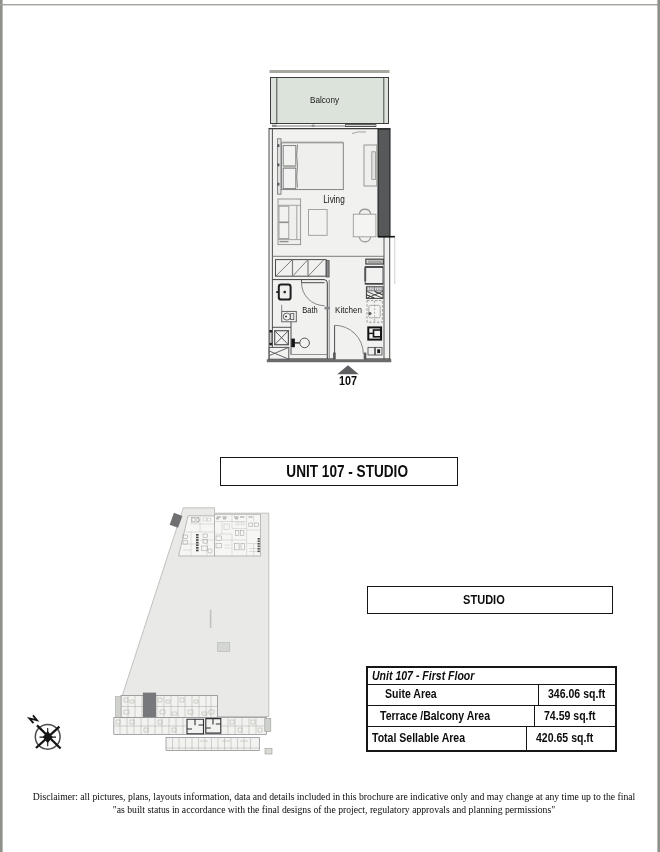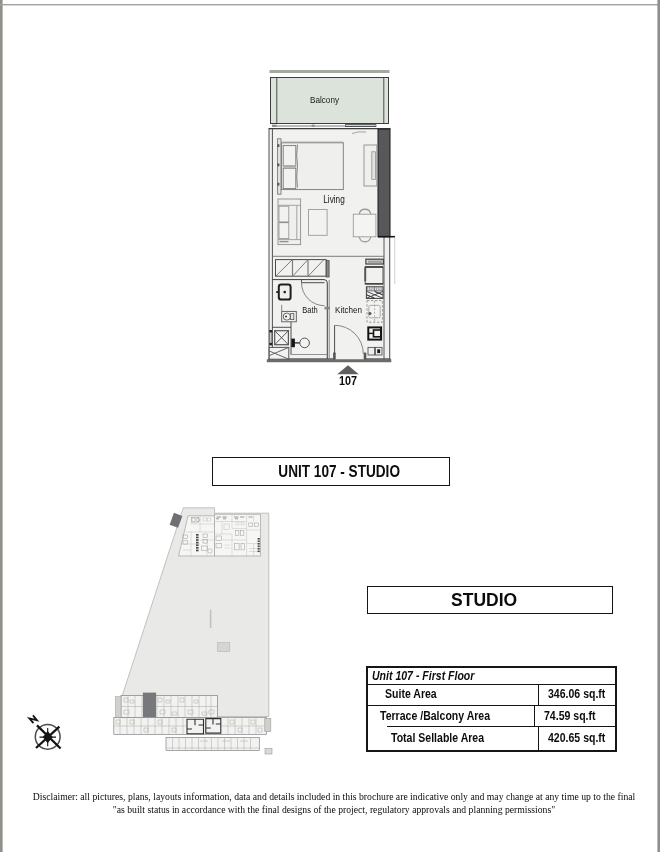--- a/index.html
+++ b/index.html
@@ -311,33 +311,33 @@
 <circle cx="47.7" cy="736.8" r="12.4" fill="none" stroke="#4a4b4a" stroke-width="1.5"></circle>
 <path d="M 37 725.4 L 60.6 748.5 M 59.4 726.6 L 36 748" stroke="#141516" stroke-width="2.3" fill="none"></path>
 <path d="M 47.7 728 L 47.7 746.2 M 39.5 737.1 L 56 737.1" stroke="#141516" stroke-width="1.1" fill="none"></path>
 <polygon points="47.7,731 52.6,737.1 47.7,743.2 42.8,737.1" fill="#141516"></polygon>
 <g transform="translate(33.2,719.3) rotate(-40)">
         <path d="M -2.3 3.1 L -2.3 -3.1 L 2.3 3.1 L 2.3 -3.1" stroke="#141516" stroke-width="1.8" fill="none"></path>
       </g>
 </g>
 </svg>
 
-<div class="abs" style="left:212px;top:457px;width:236px;height:27px;border:1.6px solid #141516;background:#fff;text-align:center;line-height:27px;font-size:17px;font-weight:bold;color:#0c0c0c;text-indent:9px;"><span style="display:inline-block;transform:scaleX(0.8);">UNIT 107 - STUDIO</span></div>
-
-<div class="abs" style="left:367px;top:586px;width:244px;height:26px;border:1.6px solid #141516;background:#fff;text-align:center;line-height:26px;font-size:19px;font-weight:bold;color:#0c0c0c;text-indent:-6px;"><span style="display:inline-block;transform:scaleX(0.92);">STUDIO</span></div>
+<div class="abs" style="left:220px;top:457px;width:236px;height:27px;border:1.6px solid #141516;background:#fff;text-align:center;line-height:27px;font-size:17px;font-weight:bold;color:#0c0c0c;text-indent:9px;"><span style="display:inline-block;transform:scaleX(0.8);">UNIT 107 - STUDIO</span></div>
+
+<div class="abs" style="left:367px;top:586px;width:244px;height:26px;border:1.6px solid #141516;background:#fff;text-align:center;line-height:26px;font-size:12px;font-weight:bold;color:#0c0c0c;text-indent:-6px;"><span style="display:inline-block;transform:scaleX(0.92);">STUDIO</span></div>
 
 <div class="abs" style="left:366px;top:666px;width:247px;border:2px solid #141516;background:#fff;color:#0c0c0c;font-size:12.4px;font-weight:bold;">
 <div style="height:16.2px;line-height:16.2px;font-style:italic;"><span class="tx">Unit 107 - First Floor</span></div>
 <div style="height:19.4px;line-height:19.4px;border-top:1.5px solid #141516;display:flex;">
       <span style="width:157.5px;border-right:1.5px solid #141516;padding-left:13px;"><span class="tx">Suite Area</span></span>
       <span><span class="tx2">346.06 sq.ft</span></span>
     </div>
 <div style="height:20px;line-height:20px;border-top:1.5px solid #141516;display:flex;">
       <span style="width:157.5px;border-right:1.5px solid #141516;margin-left:8px;"><span class="tx">Terrace /Balcony Area</span></span>
       <span><span class="tx2">74.59 sq.ft</span></span>
     </div>
-<div style="height:23px;line-height:23px;border-top:1.5px solid #141516;display:flex;margin-left:19px;">
+<div style="height:23px;line-height:23px;border-top:1.5px solid #141516;display:flex;">
       <span style="width:157.5px;border-right:1.5px solid #141516;"><span class="tx">Total Sellable Area</span></span>
       <span><span class="tx2">420.65 sq.ft</span></span>
     </div>
 </div>
 
 <div class="abs" style="left:4px;top:790px;width:660px;text-align:center;font-family:'Liberation Serif',serif;font-size:9.7px;color:#0c0c0c;line-height:13.2px;">Disclaimer: all pictures, plans, layouts information, data and details included in this brochure are indicative only and may change at any time up to the final<br>"as built status in accordance with the final designs of the project, regulatory approvals and planning permissions"</div>
 
 </body></html>

